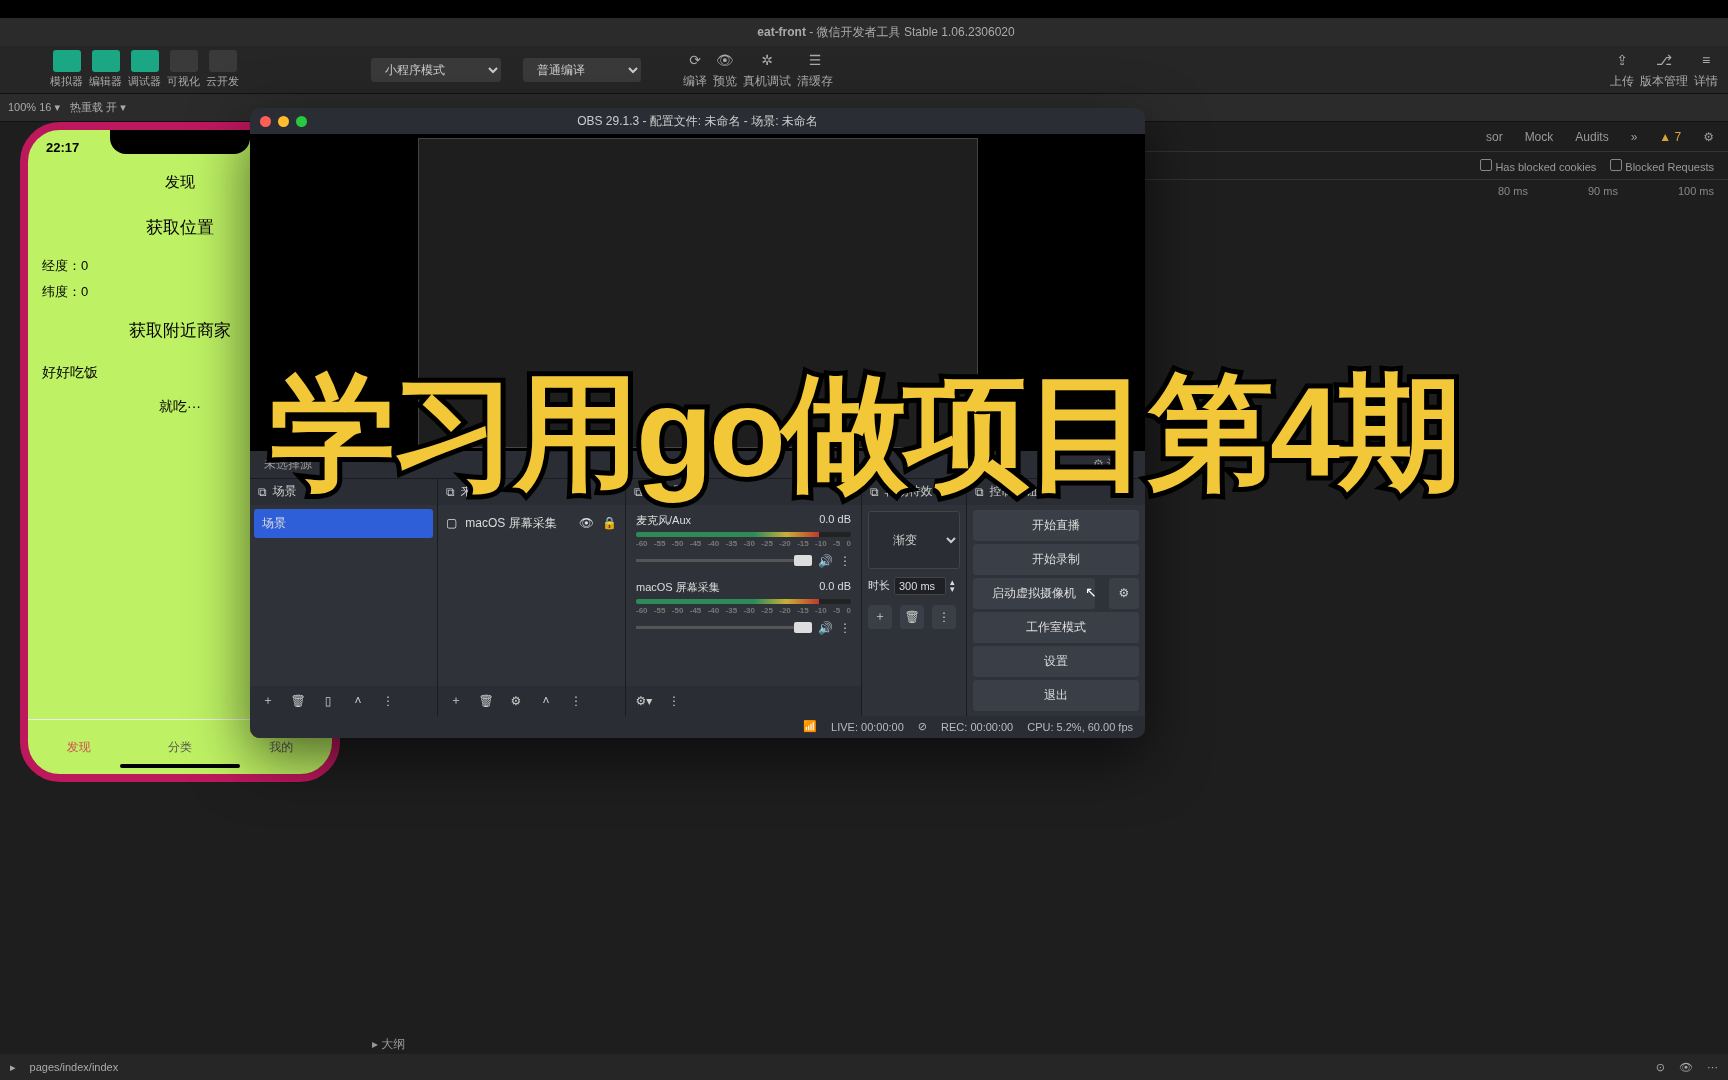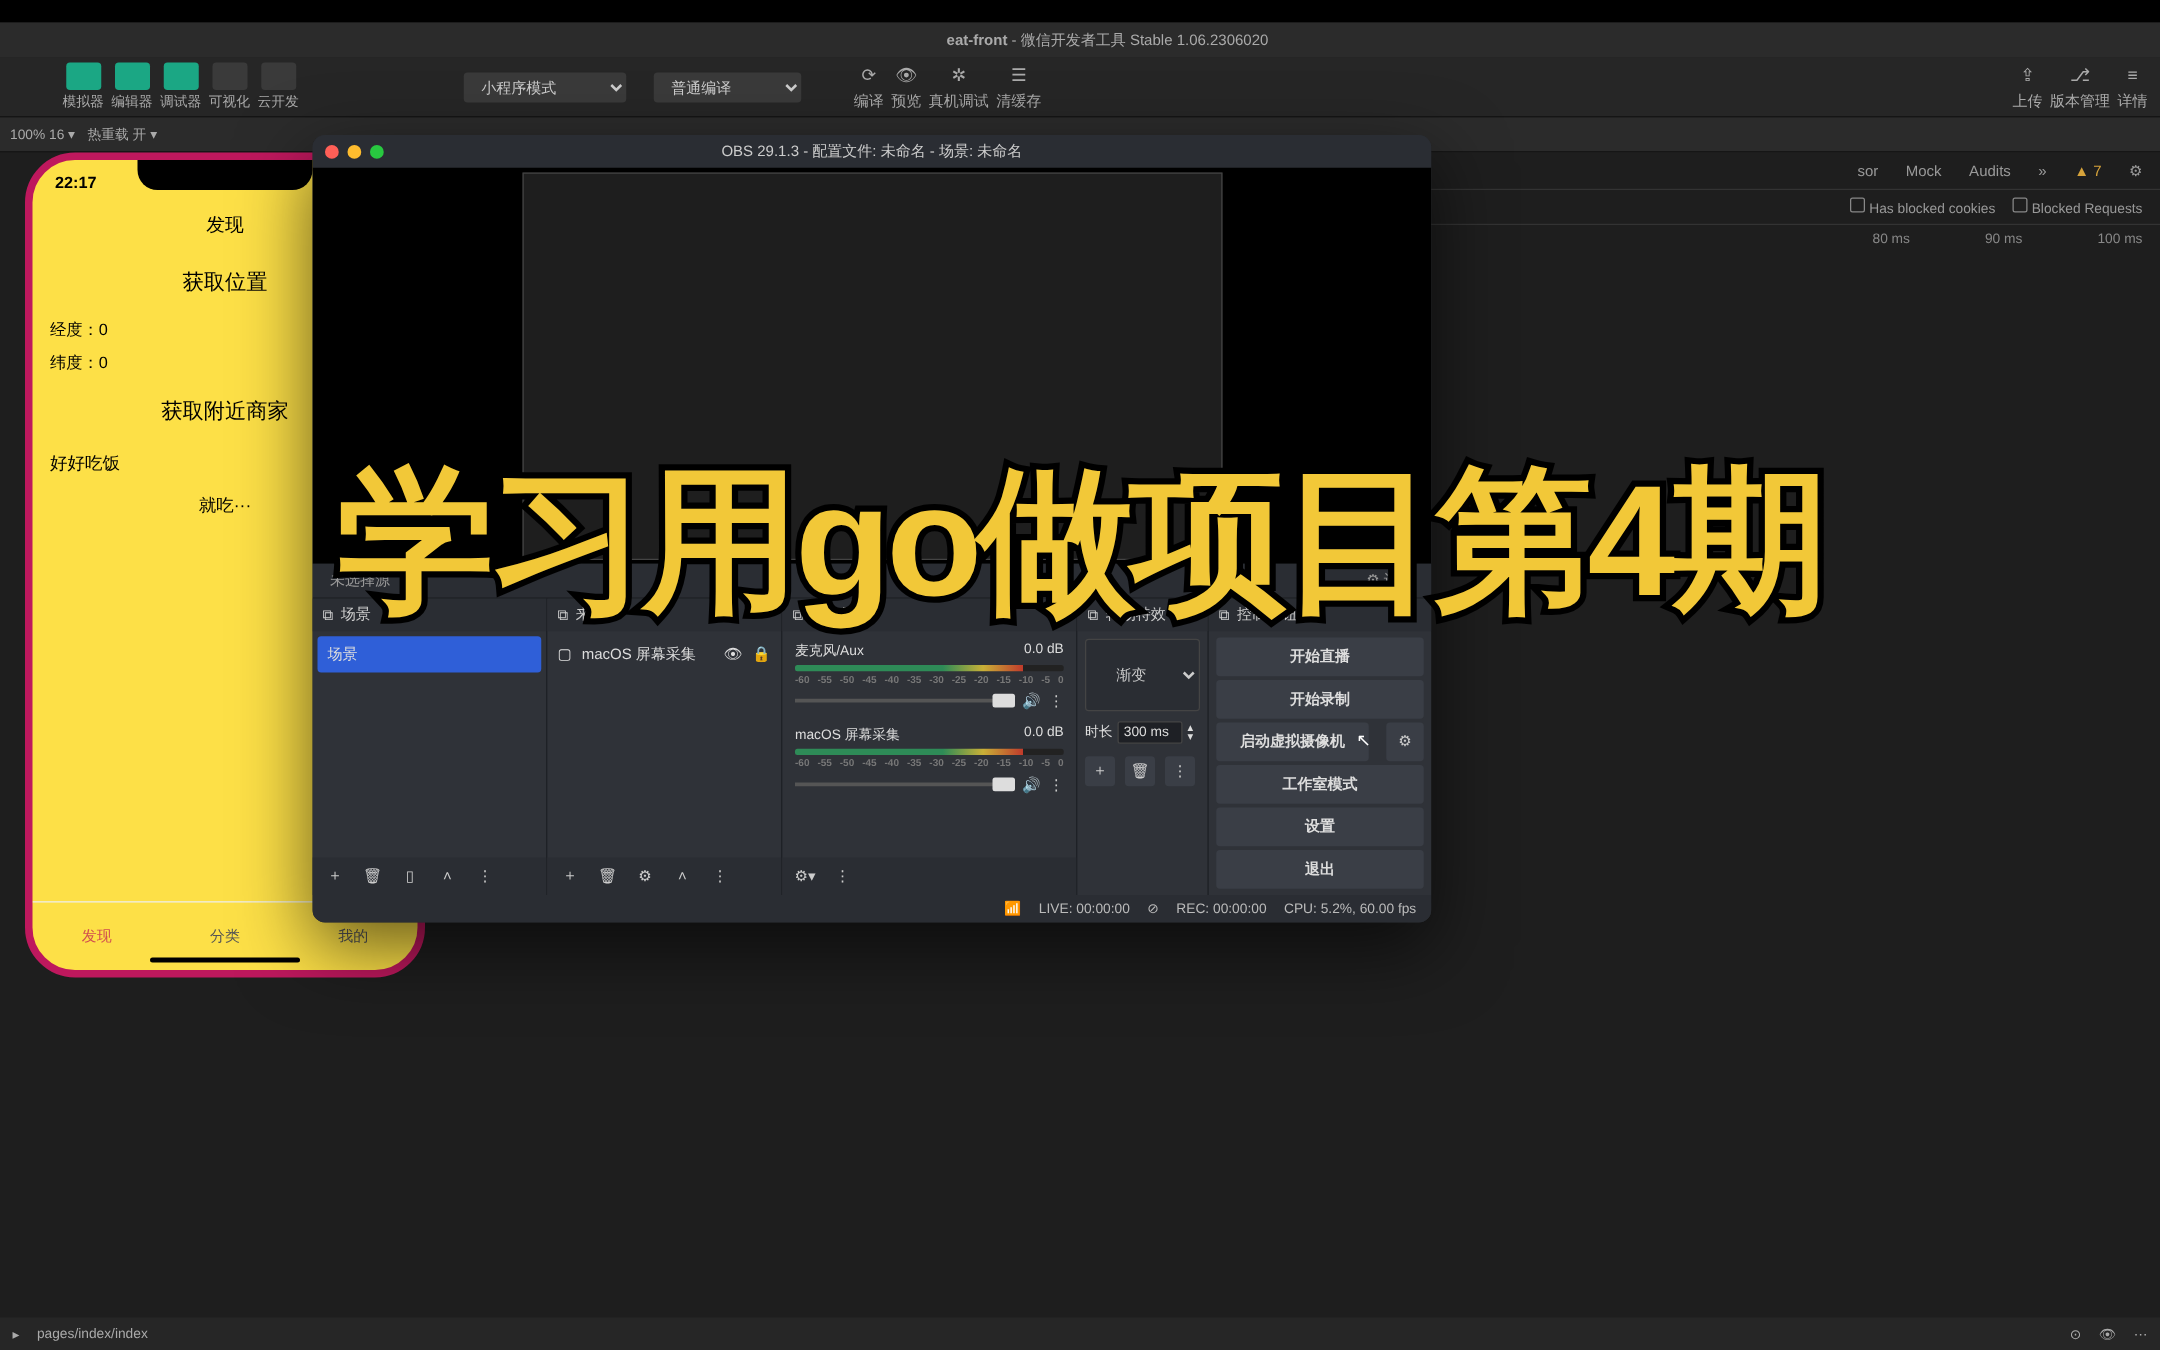--- a/index.html
+++ b/index.html
@@ -12,21 +12,21 @@
   .tool-btn.gray { background:#3a3a3a; }
   .tool-label { font-size:11px; color:#aaa; }
   .tool-row { display:flex; gap:6px; }
   .select { background:#3a3a3a; color:#ccc; border:none; padding:4px 40px 4px 10px; font-size:12px; border-radius:3px; height:24px; }
   .icon-col { display:flex; flex-direction:column; align-items:center; gap:2px; color:#aaa; }
   .icon-box { width:22px; height:22px; display:flex; align-items:center; justify-content:center; font-size:14px; }
   .spacer { flex:1; }
   .sub-toolbar { height:28px; background:#2b2b2b; display:flex; align-items:center; padding:0 8px; gap:10px; color:#aaa; font-size:11px; border-bottom:1px solid #111; }
   .main-area { display:flex; height:calc(1080px - 18px - 28px - 48px - 28px); }
   .simulator { width:340px; height:710px; margin:0 10px; display:flex; flex-direction:column; align-items:center; }
-  .phone { width:320px; height:660px; background:#fde047; border-radius:40px; border:6px solid #be185d; position:relative; overflow:hidden; color:#000; }
+  .phone { width:320px; height:660px; background:#bef264; border-radius:40px; border:8px solid #be185d; position:relative; overflow:hidden; color:#000; }
   .notch { position:absolute; top:0; left:50%; transform:translateX(-50%); width:140px; height:24px; background:#000; border-radius:0 0 16px 16px; z-index:5;}
   .phone-status { padding:10px 18px 0; font-size:13px; font-weight:600; }
   .phone-nav { text-align:center; padding:18px 0 10px; font-size:15px; }
   .phone-sec { text-align:center; padding:14px 0; font-size:17px; font-weight:500; }
   .phone-row { padding:4px 14px; font-size:13px; }
   .phone-item { padding:8px 14px; font-size:14px; }
   .phone-item.center{ text-align:center;}
   .phone-tabbar { position:absolute; bottom:0; left:0; right:0; height:55px; display:flex; border-top:1px solid #eee; }
   .tbi { flex:1; display:flex; align-items:center; justify-content:center; font-size:12px; color:#555; }
   .tbi.active{ color:#d14f4f; }
@@ -65,21 +65,21 @@
   .vu{ height:5px; background:linear-gradient(90deg,#2e8b57 0%,#2e8b57 55%,#c9b037 70%,#c0392b 85%,#222 85%); border-radius:2px; margin-top:4px;}
   .ticks{ display:flex; justify-content:space-between; color:#777; font-size:8px; margin-top:2px;font-weight:bold;}
   .slider-row{ display:flex; align-items:center; gap:6px; margin-top:6px;}
   .slider{ flex:1; height:3px; background:#555; position:relative;}
   .slider::after{content:"";position:absolute;right:0;top:-4px;width:18px;height:11px;background:#ddd;border-radius:2px;}
   .trans-sel{ width:100%; background:#2a2d33; color:#ccc; border:1px solid #444; padding:20px; font-size:12px; border-radius:3px;}
   .dur-row{ display:flex; align-items:center; gap:4px; margin-top:8px; color:#ddd; font-size:11px;}
   .dur-in{ width:52px; background:#1e2025; border:1px solid #444; color:#ddd; padding:2px 4px; font-size:11px; border-radius:2px;}
   .trans-btns{ display:flex; gap:8px; margin-top:10px;}
   .tbtn{ width:24px;height:24px;background:#3a3e46;border-radius:3px;display:flex;align-items:center;justify-content:center;color:#ccc;}
-  .ctrl-btn{ background:#3a3e46; color:#ddd; text-align:center; padding:7px 0; margin:3px 4px; border-radius:3px; font-size:12px; cursor:pointer;font-weight:bold;}
+  .ctrl-btn{ background:#3a3e46; color:#ddd; text-align:center; padding:7px 0; margin:3px 4px; border-radius:3px; font-size:12px; cursor:pointer;}
   .ctrl-row{ display:flex; margin:3px 4px; gap:14px;}
   .ctrl-row .ctrl-btn{flex:1;margin:0;}
   .ctrl-gear{width:30px;background:#3a3e46;border-radius:3px;display:flex;align-items:center;justify-content:center;}
   .obs-status{ height:24px; display:flex; align-items:center; justify-content:flex-end; gap:14px; padding:0 12px; color:#bbb; font-size:11px; background:#2a2d33;}
   .cursor{ position:absolute; left:1085px; top:584px; font-size:14px; color:#fff; z-index:30; pointer-events:none;}
   
   .big-title{ position:absolute; left:50%; top:350px; transform:translateX(-50%); font-size:126px; font-weight:900; color:#f2c838; -webkit-text-stroke:10px #000; paint-order:stroke fill; letter-spacing:-4px; z-index:50; white-space:nowrap; font-family:"PingFang SC","Hiragino Sans GB",sans-serif; pointer-events:none;}
   .outline-row{ height:24px; display:flex; align-items:center; padding:0 12px; gap:8px; color:#999; font-size:12px;}
   .cb{display:inline-block;width:12px;height:12px;border:1px solid #888;border-radius:2px;}
 </style>
@@ -198,20 +198,21 @@
     <div class="dt-filter">
       <label><span class="cb"></span> <span>Has blocked cookies</span></label>
       <label><span class="cb"></span> <span>Blocked Requests</span></label>
     </div>
     <div class="dt-ruler">
       <span>80 ms</span>
         <span>90 ms</span>
         <span>100 ms</span>
     </div>
     <div style="flex:1"></div>
+    <div class="outline-row">▸ 大纲</div>
     <div class="outline-row">
         <span>⊘ 0  ⚠ 0</span>
         <span style="margin-left:160px;color:#6a8759">json: watermark</span>
       </div>
   </div>
 </div>
 
 <div class="bottom-bar">
   <div class="bottom-left">
     <span>▸</span>

